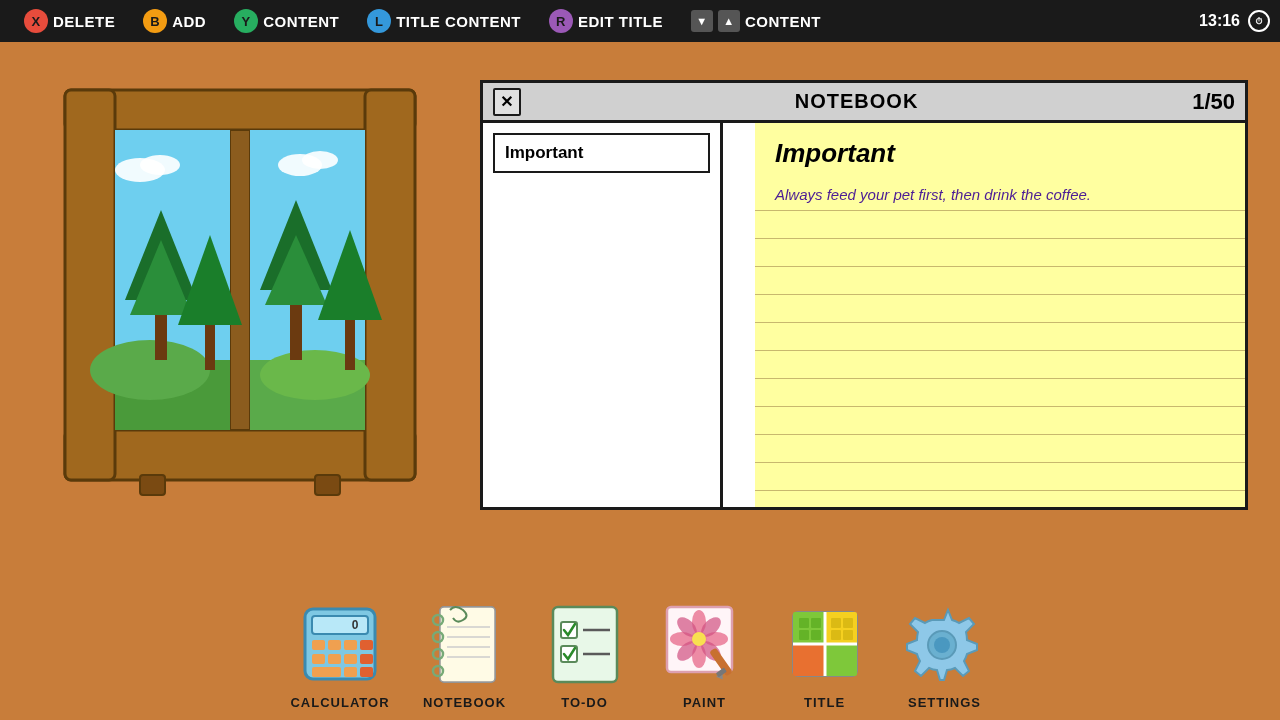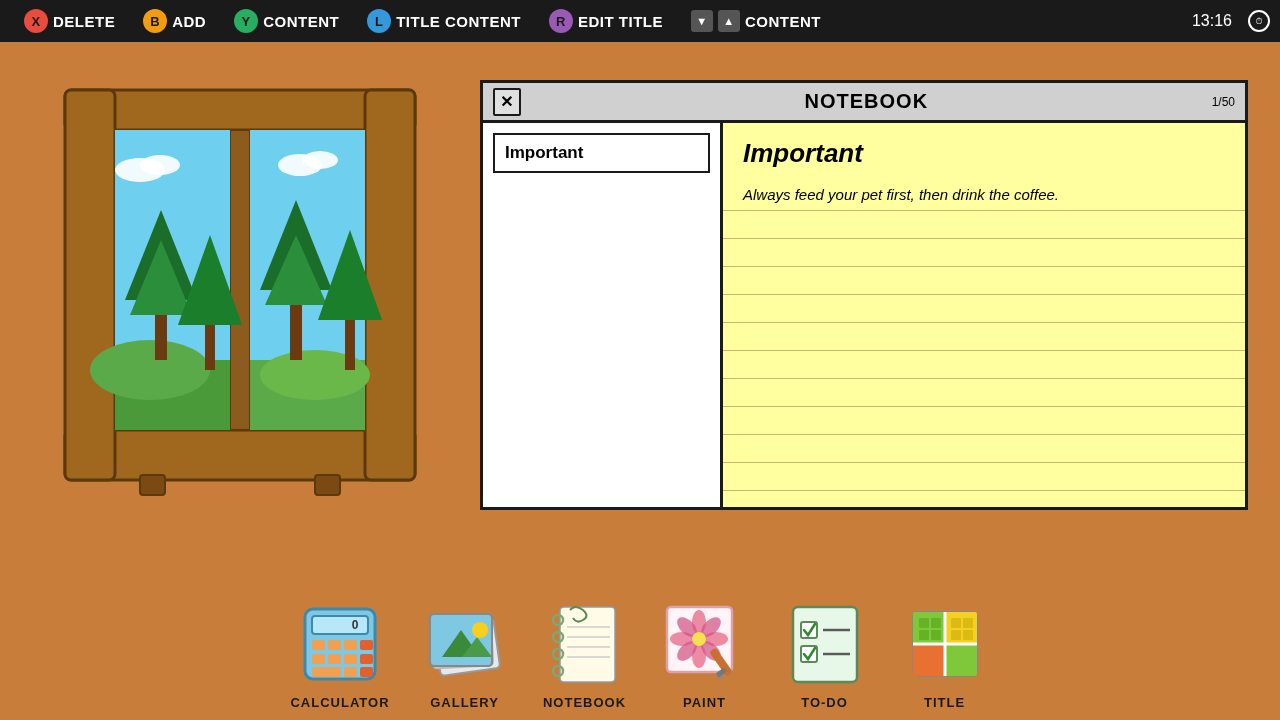--- a/index.html
+++ b/index.html
@@ -60,24 +60,24 @@
       display: flex;
       align-items: center;
       justify-content: center;
       color: white;
       font-size: 11px;
     }
     .tb-time {
       margin-left: auto;
       color: white;
       font-size: 16px;
-      font-weight: normal;
-      display: flex;
-      align-items: center;
-      gap: 16px;
+      font-weight: bold;
+      display: flex;
+      align-items: center;
+      gap: 8px;
     }
     .clock-icon {
       width: 22px;
       height: 22px;
       border-radius: 50%;
       border: 2px solid white;
       display: flex;
       align-items: center;
       justify-content: center;
       font-size: 9px;
@@ -126,27 +126,28 @@
       font-weight: bold;
       cursor: pointer;
       border-radius: 2px;
     }
     .nb-title-text {
       font-size: 20px;
       font-weight: bold;
       letter-spacing: 1px;
     }
     .nb-page-count {
-      font-size: 12px;
-      font-weight: normal;
+      font-size: 22px;
+      font-weight: bold;
     }
     .nb-body {
       display: flex;
       flex: 1;
       overflow: hidden;
+      gap: 32px;
     }
     .nb-sidebar {
       width: 240px;
       border-right: 3px solid #1a1a1a;
       background: #fff;
       padding: 10px;
     }
     .nb-entry-title {
       border: 2px solid #1a1a1a;
       padding: 8px 10px;
@@ -164,21 +165,21 @@
     }
     .nb-content-title {
       font-size: 26px;
       font-style: italic;
       font-weight: bold;
       margin-bottom: 12px;
     }
     .nb-content-text {
       font-size: 15px;
       font-style: italic;
-      color: #000000;
+      color: #4c1d95;
       line-height: 28px;
     }
     .nb-lines {
       position: absolute;
       top: 60px;
       left: 0;
       right: 0;
       bottom: 0;
     }
     .nb-line {
@@ -359,40 +360,20 @@
         <rect x="44" y="50" width="13" height="10" rx="2" fill="#f0a050"></rect>
         <rect x="60" y="50" width="13" height="10" rx="2" fill="#e06030"></rect>
         <rect x="12" y="63" width="29" height="10" rx="2" fill="#f0a050"></rect>
         <rect x="44" y="63" width="13" height="10" rx="2" fill="#f0a050"></rect>
         <rect x="60" y="63" width="13" height="10" rx="2" fill="#e06030"></rect>
       </svg>
     </div>
     <span class="app-label">CALCULATOR</span>
   </div>
 
-  <div class="app-item">
-    <div class="app-icon">
-      <svg width="85" height="85" viewBox="0 0 85 85">
-
-        <rect x="15" y="20" width="60" height="50" rx="4" fill="#e8e8e8" stroke="#999" stroke-width="2" transform="rotate(-8 45 45)"></rect>
-        <rect x="10" y="15" width="60" height="50" rx="4" fill="#f0f0f0" stroke="#bbb" stroke-width="2" transform="rotate(-3 40 40)"></rect>
-        <rect x="8" y="12" width="62" height="52" rx="4" fill="white" stroke="#888" stroke-width="2"></rect>
-
-        <rect x="8" y="12" width="62" height="52" rx="4" fill="#7ec8e3"></rect>
-
-        <polygon points="20,55 39,28 58,55" fill="#3a8a3a"></polygon>
-        <polygon points="40,55 55,35 70,55" fill="#4a9a4a"></polygon>
-
-        <circle cx="58" cy="28" r="8" fill="#f5d020"></circle>
-
-        <rect x="8" y="12" width="62" height="52" rx="4" fill="none" stroke="#888" stroke-width="2"></rect>
-      </svg>
-    </div>
-    <span class="app-label">GALLERY</span>
-  </div>
 
   <div class="app-item">
     <div class="app-icon">
       <svg width="80" height="85" viewBox="0 0 80 85">
 
         <rect x="15" y="5" width="55" height="75" rx="4" fill="#f5f5dc" stroke="#888" stroke-width="2"></rect>
         <rect x="15" y="5" width="55" height="75" rx="4" fill="#fffbe6" stroke="#999" stroke-width="1.5"></rect>
 
         <line x1="22" y1="25" x2="65" y2="25" stroke="#ccc" stroke-width="1.5"></line>
         <line x1="22" y1="35" x2="65" y2="35" stroke="#ccc" stroke-width="1.5"></line>
@@ -401,20 +382,39 @@
 
         <circle cx="13" cy="18" r="5" fill="none" stroke="#7a7" stroke-width="2.5"></circle>
         <circle cx="13" cy="35" r="5" fill="none" stroke="#7a7" stroke-width="2.5"></circle>
         <circle cx="13" cy="52" r="5" fill="none" stroke="#7a7" stroke-width="2.5"></circle>
         <circle cx="13" cy="69" r="5" fill="none" stroke="#7a7" stroke-width="2.5"></circle>
 
         <path d="M25,8 Q30,2 38,8 Q45,14 38,18 Q32,22 28,16" fill="none" stroke="#5a8a5a" stroke-width="2"></path>
       </svg>
     </div>
     <span class="app-label">NOTEBOOK</span>
+  </div>
+
+  <div class="app-item">
+    <div class="app-icon">
+      <svg width="80" height="85" viewBox="0 0 80 85">
+        <rect x="8" y="5" width="64" height="75" rx="5" fill="#e8f8e8" stroke="#5a8a5a" stroke-width="2.5"></rect>
+
+        <rect x="16" y="20" width="16" height="16" rx="2" fill="white" stroke="#5a8a5a" stroke-width="2"></rect>
+        <polyline points="19,28 23,33 30,22" stroke="#2a8a2a" stroke-width="2.5" fill="none" stroke-linecap="round"></polyline>
+
+        <line x1="38" y1="28" x2="65" y2="28" stroke="#5a5a5a" stroke-width="2.5"></line>
+
+        <rect x="16" y="44" width="16" height="16" rx="2" fill="white" stroke="#5a8a5a" stroke-width="2"></rect>
+        <polyline points="19,52 23,57 30,46" stroke="#2a8a2a" stroke-width="2.5" fill="none" stroke-linecap="round"></polyline>
+
+        <line x1="38" y1="52" x2="65" y2="52" stroke="#5a5a5a" stroke-width="2.5"></line>
+      </svg>
+    </div>
+    <span class="app-label">TO-DO</span>
   </div>
 
   <div class="app-item">
     <div class="app-icon">
       <svg width="85" height="85" viewBox="0 0 85 85">
 
         <rect x="5" y="5" width="65" height="65" rx="4" fill="#fff5f8" stroke="#dda0b0" stroke-width="2.5"></rect>
 
         <circle cx="37" cy="37" r="8" fill="#f5c0d0"></circle>
         <ellipse cx="37" cy="20" rx="7" ry="12" fill="#e87090" opacity="0.8"></ellipse>
@@ -430,39 +430,20 @@
         <rect x="55" y="45" width="8" height="30" rx="3" fill="#c87030" transform="rotate(-35 59 60)"></rect>
         <polygon points="55,72 59,78 63,72" fill="#888" transform="rotate(-35 59 75)"></polygon>
         <rect x="54" y="68" width="10" height="5" rx="1" fill="#777" transform="rotate(-35 59 70)"></rect>
       </svg>
     </div>
     <span class="app-label">PAINT</span>
   </div>
 
   <div class="app-item">
     <div class="app-icon">
-      <svg width="80" height="85" viewBox="0 0 80 85">
-        <rect x="8" y="5" width="64" height="75" rx="5" fill="#e8f8e8" stroke="#5a8a5a" stroke-width="2.5"></rect>
-
-        <rect x="16" y="20" width="16" height="16" rx="2" fill="white" stroke="#5a8a5a" stroke-width="2"></rect>
-        <polyline points="19,28 23,33 30,22" stroke="#2a8a2a" stroke-width="2.5" fill="none" stroke-linecap="round"></polyline>
-
-        <line x1="38" y1="28" x2="65" y2="28" stroke="#5a5a5a" stroke-width="2.5"></line>
-
-        <rect x="16" y="44" width="16" height="16" rx="2" fill="white" stroke="#5a8a5a" stroke-width="2"></rect>
-        <polyline points="19,52 23,57 30,46" stroke="#2a8a2a" stroke-width="2.5" fill="none" stroke-linecap="round"></polyline>
-
-        <line x1="38" y1="52" x2="65" y2="52" stroke="#5a5a5a" stroke-width="2.5"></line>
-      </svg>
-    </div>
-    <span class="app-label">TO-DO</span>
-  </div>
-
-  <div class="app-item">
-    <div class="app-icon">
       <svg width="80" height="80" viewBox="0 0 80 80">
         <rect x="8" y="8" width="64" height="64" rx="5" fill="#f0f0f0" stroke="#888" stroke-width="2"></rect>
 
         <rect x="8" y="8" width="32" height="32" rx="2" fill="#7ec83a"></rect>
         <rect x="40" y="8" width="32" height="32" rx="2" fill="#f5d020"></rect>
         <rect x="8" y="40" width="32" height="32" rx="2" fill="#e87030"></rect>
         <rect x="40" y="40" width="32" height="32" rx="2" fill="#7ec83a"></rect>
 
         <line x1="40" y1="8" x2="40" y2="72" stroke="white" stroke-width="3"></line>
         <line x1="8" y1="40" x2="72" y2="40" stroke="white" stroke-width="3"></line>
@@ -473,14 +454,25 @@
         <rect x="26" y="26" width="10" height="10" rx="1" fill="#5aaa20" opacity="0.7"></rect>
         <rect x="46" y="14" width="10" height="10" rx="1" fill="#d0b010" opacity="0.7"></rect>
         <rect x="58" y="14" width="10" height="10" rx="1" fill="#d0b010" opacity="0.7"></rect>
         <rect x="46" y="26" width="10" height="10" rx="1" fill="#d0b010" opacity="0.7"></rect>
         <rect x="58" y="26" width="10" height="10" rx="1" fill="#d0b010" opacity="0.7"></rect>
       </svg>
     </div>
     <span class="app-label">TITLE</span>
   </div>
 
+  <div class="app-item">
+    <div class="app-icon">
+      <svg width="85" height="85" viewBox="0 0 85 85">
+
+        <path d="M42,18 L46,8 L50,18 Q54,19 57,21 L67,16 L72,22 L64,30 Q65,34 65,38 L75,42 L75,48 L65,52 Q64,56 62,59 L67,69 L61,74 L53,66 Q49,68 45,68 L42,78 L38,78 L35,68 Q31,68 27,66 L19,74 L13,69 L18,59 Q16,56 15,52 L5,48 L5,42 L15,38 Q15,34 16,30 L8,22 L13,16 L23,21 Q26,19 30,18 Z" fill="#8ec8e8" stroke="#5a9ab8" stroke-width="2"></path>
+        <circle cx="40" cy="43" r="14" fill="#6ab0d0" stroke="#5a9ab8" stroke-width="2"></circle>
+        <circle cx="40" cy="43" r="8" fill="#4a98c0"></circle>
+      </svg>
+    </div>
+    <span class="app-label">SETTINGS</span>
+  </div>
 
 </div>
 
 </body></html>

